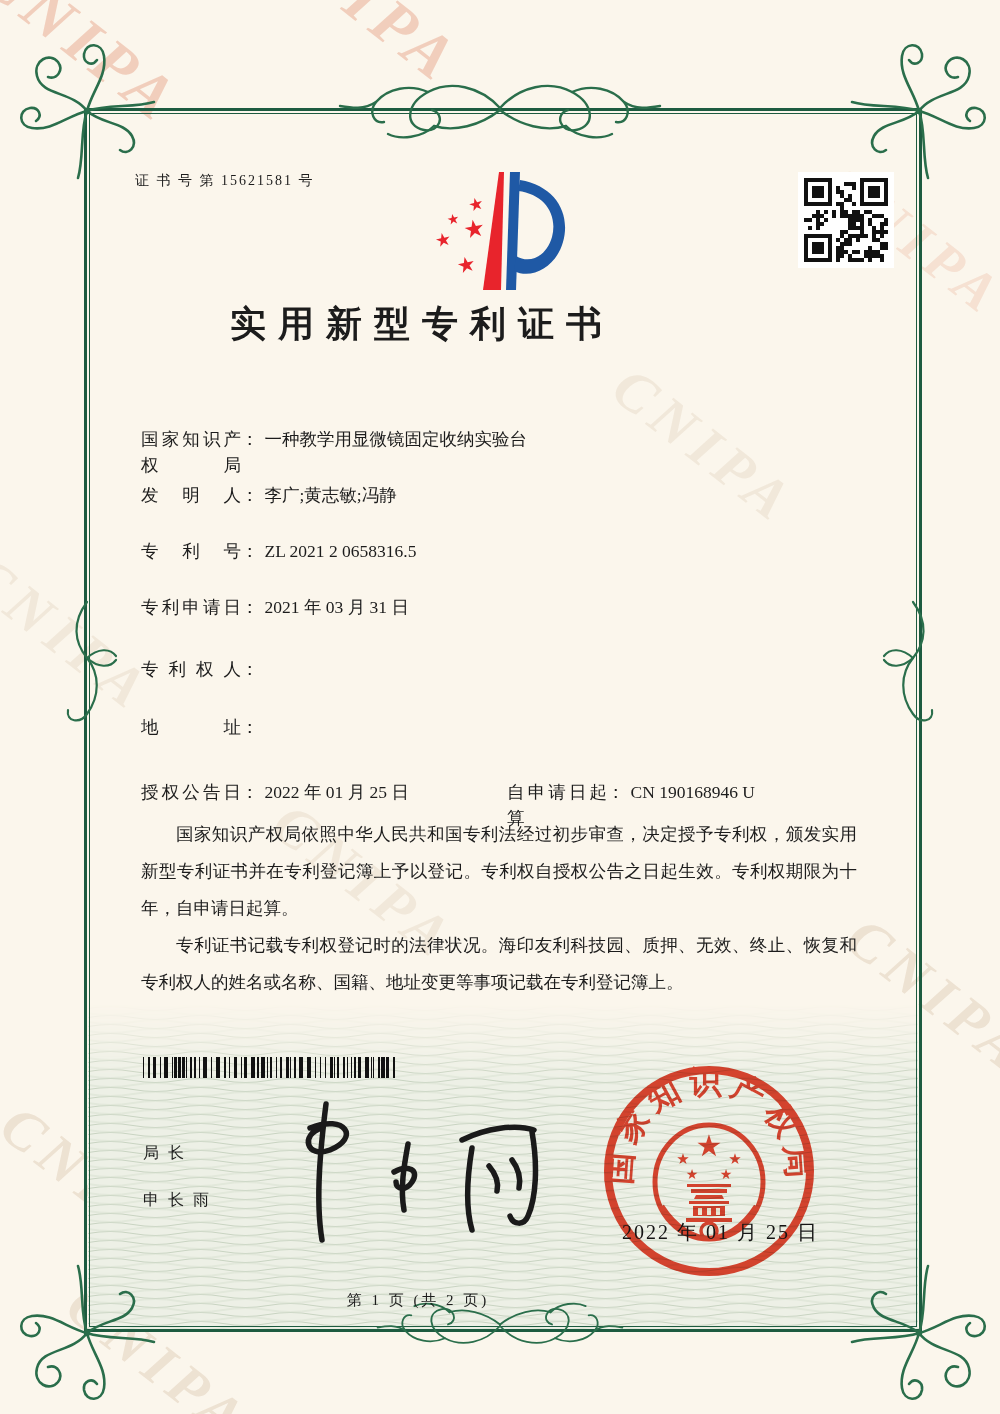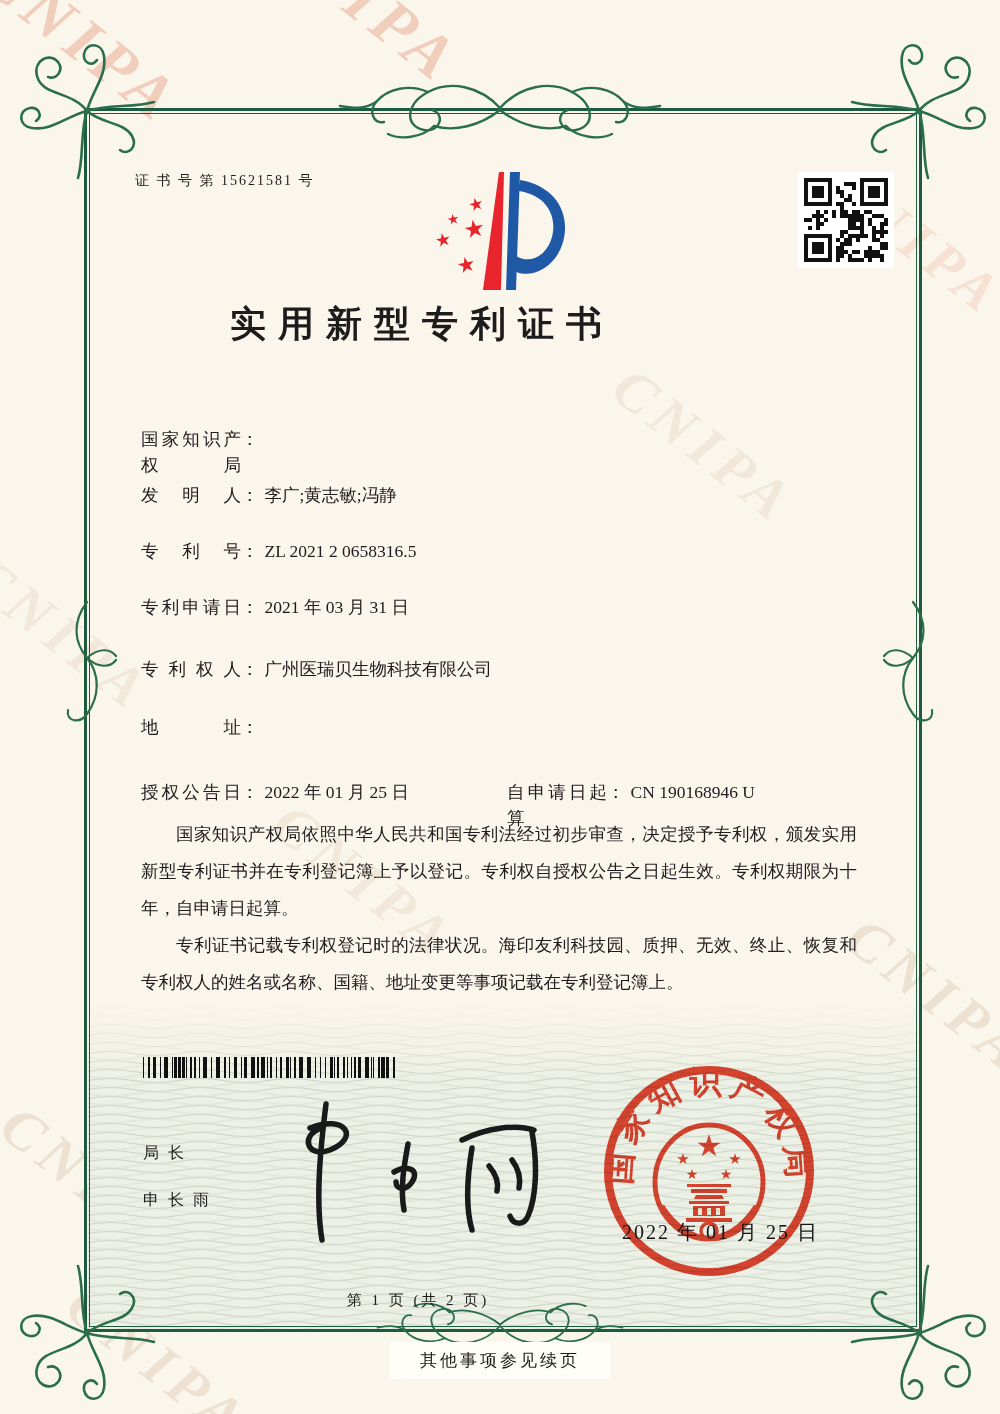--- a/index.html
+++ b/index.html
@@ -289,40 +289,40 @@
         <rect x="4" y="60" width="20" height="20" fill="#fff"></rect>
         <rect x="8" y="64" width="12" height="12" fill="#111"></rect>
       </svg>
   </div>
 
   <div class="title">实用新型专利证书</div>
 
   <div class="frow" style="top:426px">
     <span class="flabel">国家知识产权局</span>
       <span class="colon">：</span>
+      <span class="fval">一种教学用显微镜固定收纳实验台</span>
   </div>
   <div class="frow" style="top:482px">
     <span class="flabel">发明人</span>
       <span class="colon">：</span>
       <span class="fval">李广;黄志敏;冯静</span>
   </div>
   <div class="frow" style="top:538px">
     <span class="flabel">专利号</span>
       <span class="colon">：</span>
       <span class="fval">ZL 2021 2 0658316.5</span>
   </div>
   <div class="frow" style="top:594px">
     <span class="flabel">专利申请日</span>
       <span class="colon">：</span>
       <span class="fval">2021 年 03 月 31 日</span>
   </div>
   <div class="frow" style="top:656px">
     <span class="flabel">专利权人</span>
       <span class="colon">：</span>
-      <span class="fval">广州医瑞贝生物科技有限公司</span>
   </div>
   <div class="frow" style="top:714px">
     <span class="flabel">地址</span>
       <span class="colon">：</span>
   </div>
   <div class="frow" style="top:779px">
     <span class="fgroup first">
       <span class="flabel">授权公告日</span>
         <span class="colon">：</span>
         <span class="fval">2022 年 01 月 25 日</span>
@@ -438,15 +438,14 @@
         <rect x="111" y="150" width="4" height="7"></rect>
         <rect x="120" y="150" width="4" height="7"></rect>
       </g>
       <circle cx="113" cy="173" r="8" fill="none" stroke="#e23d28" stroke-width="3.5"></circle>
       <path d="M66,148 C80,170 98,180 113,180 C128,180 146,170 160,148" fill="none" stroke="#e23d28" stroke-width="4.5"></path>
     </g>
   </svg>
   <div class="sealdate">2022 年 01 月 25 日</div>
 
   <div class="pageinfo">第 1 页 (共 2 页)</div>
-  <div class="note">其他事项参见续页</div>
 
 </div>
 
 </body></html>

